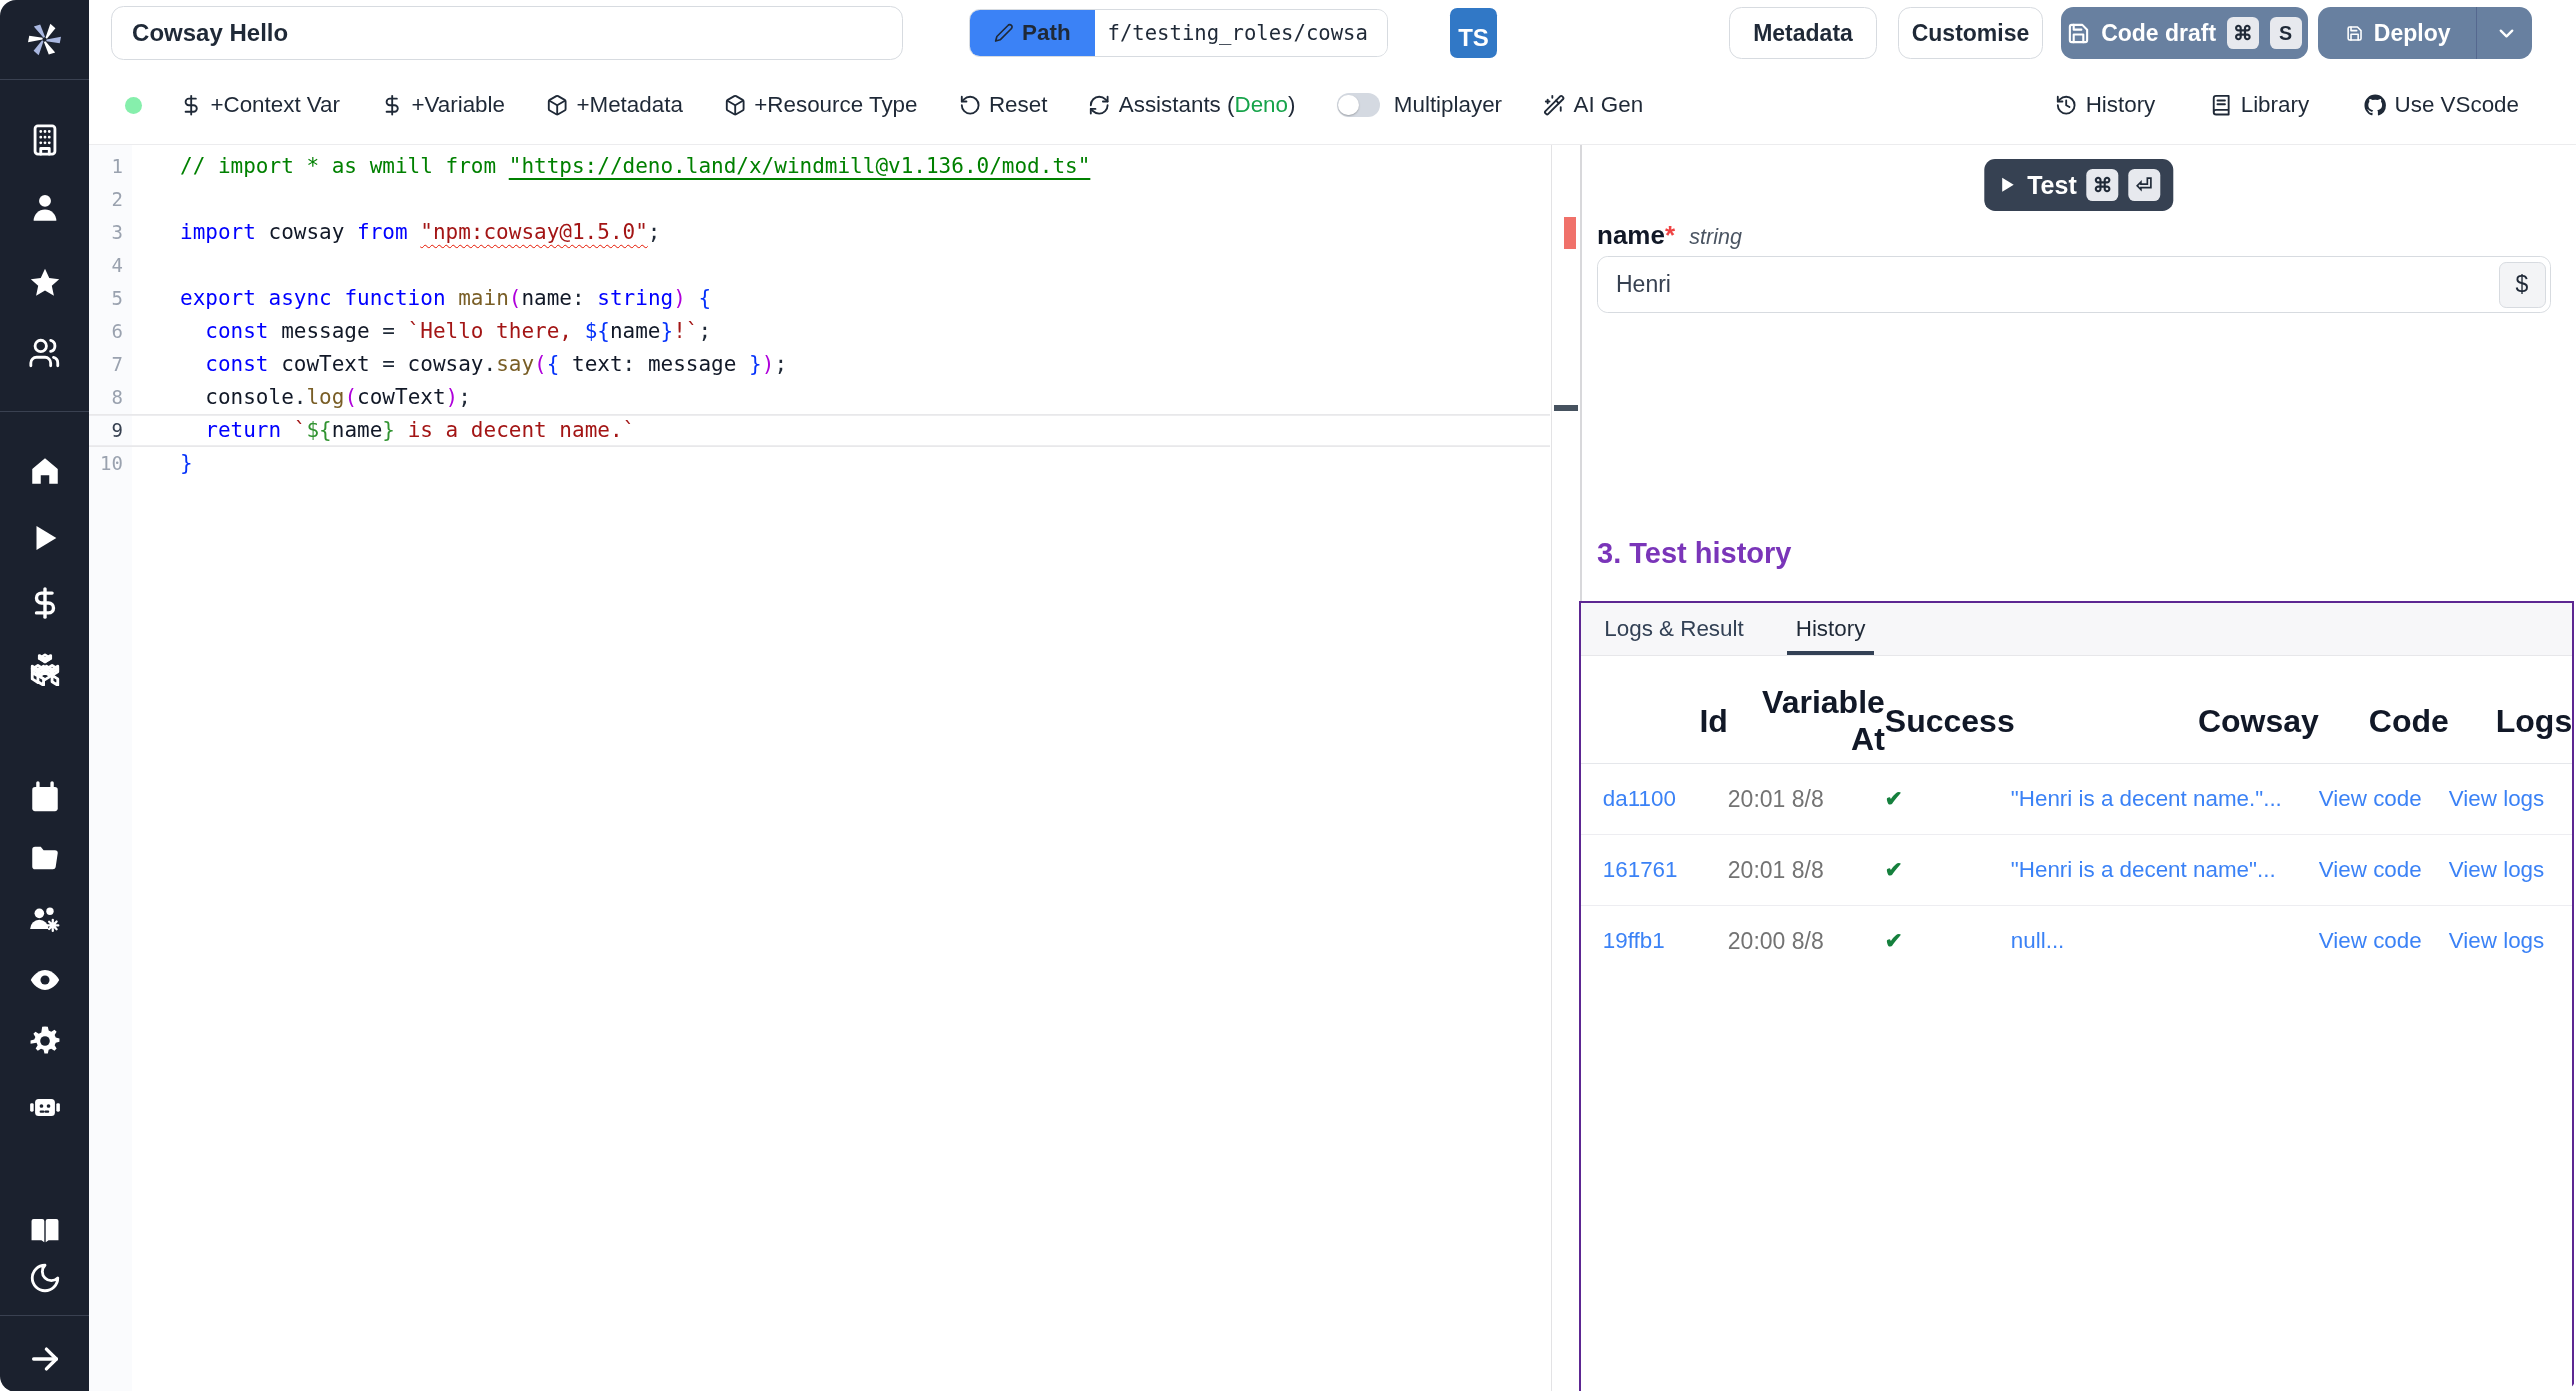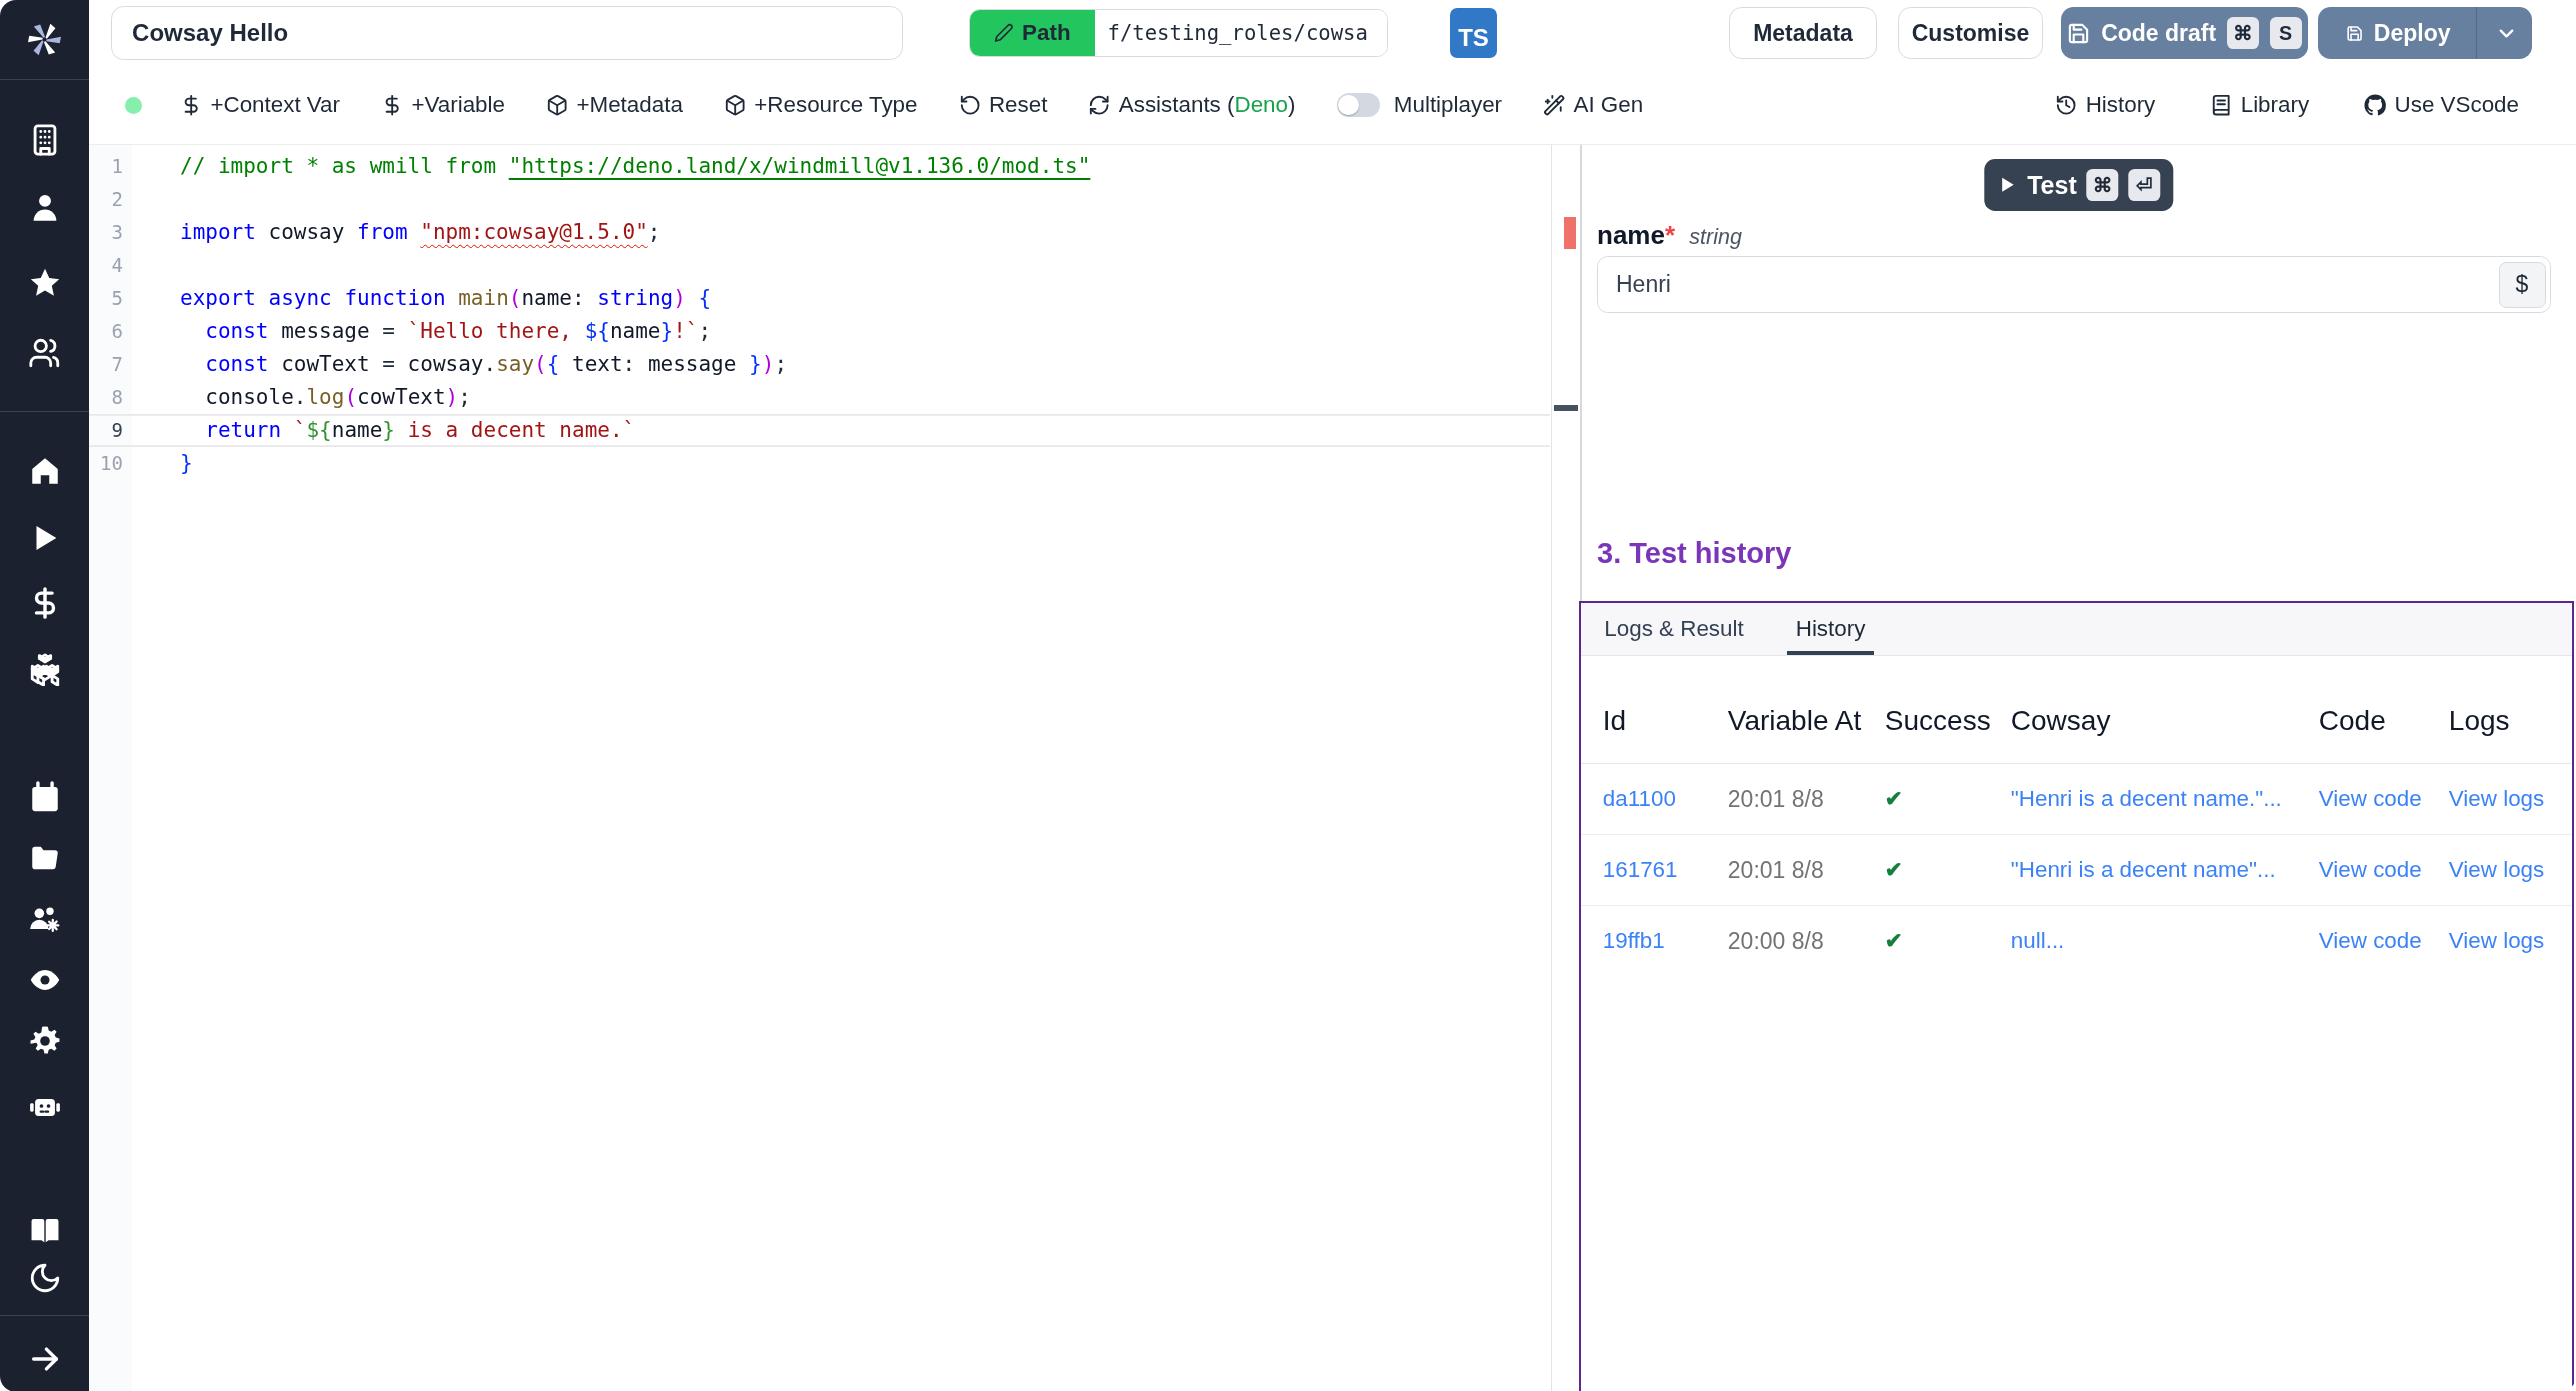--- a/index.html
+++ b/index.html
@@ -12,21 +12,21 @@
   .logo-box{position:absolute;left:0;top:0;width:89px;height:79px;display:flex;align-items:center;justify-content:center;border-bottom:0.9px solid #3a4151;}
   .side-div{position:absolute;left:0;width:89px;height:0.9px;background:#3a4151;}
   .side-icon{position:absolute;left:50%;transform:translateX(-50%);width:34px;height:34px;color:#fff;}
   .side-icon svg{width:34px;height:34px;}
 
   
   .topbar{position:absolute;left:89px;top:0;right:0;height:66px;background:#fff;}
   .title-input{position:absolute;left:22.4px;top:6.3px;width:792px;height:54px;border:1.8px solid #d7dbe0;border-radius:12.5px;
       font-family:"Liberation Sans",sans-serif;font-size:24px;font-weight:700;color:#1f2937;padding:0 19.7px;box-sizing:border-box;outline:none;}
   .path-group{position:absolute;left:880px;top:9px;width:419px;height:48px;border:1.3px solid #d7dbe0;border-radius:10.7px;display:flex;overflow:hidden;box-sizing:border-box;}
-  .path-btn{width:125px;background:#22c55e;display:flex;align-items:center;justify-content:center;gap:8px;font-size:22.4px;font-weight:700;color:#1f2937;}
+  .path-btn{width:125px;background:#3b82f6;display:flex;align-items:center;justify-content:center;gap:8px;font-size:22.4px;font-weight:700;color:#1f2937;}
   .path-btn svg{width:19.7px;height:19.7px;}
   .path-input{flex:1;border:none;outline:none;font-family:"DejaVu Sans Mono",monospace;font-size:20.6px;color:#1f2937;padding:0 12.5px;}
   .ts-badge{position:absolute;left:1361px;top:8px;width:47px;height:50px;background:var(--ts_blue);border-radius:7.2px;color:#fff;
       display:flex;align-items:flex-end;justify-content:center;font-size:24px;font-weight:800;padding-bottom:6.3px;box-sizing:border-box;}
   .tb-btn{position:absolute;top:7.2px;height:52px;border:1.3px solid #d7dbe0;border-radius:12.5px;background:#fff;display:flex;align-items:center;justify-content:center;
       font-size:23px;font-weight:600;color:#1f2937;box-sizing:border-box;}
   .tb-btn.dark{background:var(--button_slate);border:none;color:#fff;gap:10.7px;}
   .tb-btn.dark svg{width:23px;height:23px;}
   .kbd{background:#e7e9ee;color:#1f2937;border-radius:6.3px;height:32px;min-width:32px;display:flex;align-items:center;justify-content:center;
       font-size:19.7px;padding:0 3.6px;box-sizing:border-box;}
@@ -74,21 +74,21 @@
   .field-input{width:100%;height:100%;border:none;outline:none;border-radius:10.7px;font-family:"Liberation Sans",sans-serif;font-size:23px;color:#374151;padding:0 63px 0 18px;box-sizing:border-box;}
   .dollar-btn{position:absolute;right:4.5px;top:4.5px;bottom:4.5px;width:45px;background:#f3f4f6;border:1.3px solid #d7dbe0;border-radius:7.2px;
       display:flex;align-items:center;justify-content:center;font-size:23px;color:#1f2937;cursor:pointer;}
   .section-heading{position:absolute;left:15px;top:392px;font-size:29px;font-weight:700;color:var(--accent_purple);}
   .history-panel{position:absolute;left:-2.7px;right:1.8px;top:456px;bottom:-3.6px;border:2.7px solid var(--panel_border);border-bottom:none;background:#fff;}
   .tabbar{height:52px;background:#f7f7f9;border-bottom:1.8px solid #e7e7ea;display:flex;align-items:stretch;padding-left:23px;gap:52px;}
   .tab{display:flex;align-items:center;font-size:22.4px;color:#334155;position:relative;cursor:pointer;}
   .tab.active{color:#1f2937;font-weight:500;}
   .tab.active::after{content:"";position:absolute;left:-9px;right:-9px;bottom:0;height:3.6px;background:#334155;}
   .thead,.trow{display:grid;grid-template-columns:125px 157px 126px 308px 130px 1fr;align-items:center;padding-left:21.5px;}
-  .thead{margin-top:23px;height:84px;font-size:28px;font-weight:400;color:#111827;border-bottom:1.3px solid #e5e7eb;}
+  .thead{margin-top:23px;height:84px;font-size:32px;font-weight:700;color:#111827;border-bottom:1.3px solid #e5e7eb;text-align:right;}
   .trow{height:70px;font-size:22.4px;border-bottom:1.3px solid #ededf1;}
   .trow:last-child{border-bottom:none;}
   .link{color:var(--link_blue);cursor:pointer;}
   .created{color:#737373;font-size:23px;}
   .okmark{color:var(--success_green);font-size:21.5px;font-weight:700;}
 </style>
 </head>
 <body>
 
 <div class="app">

